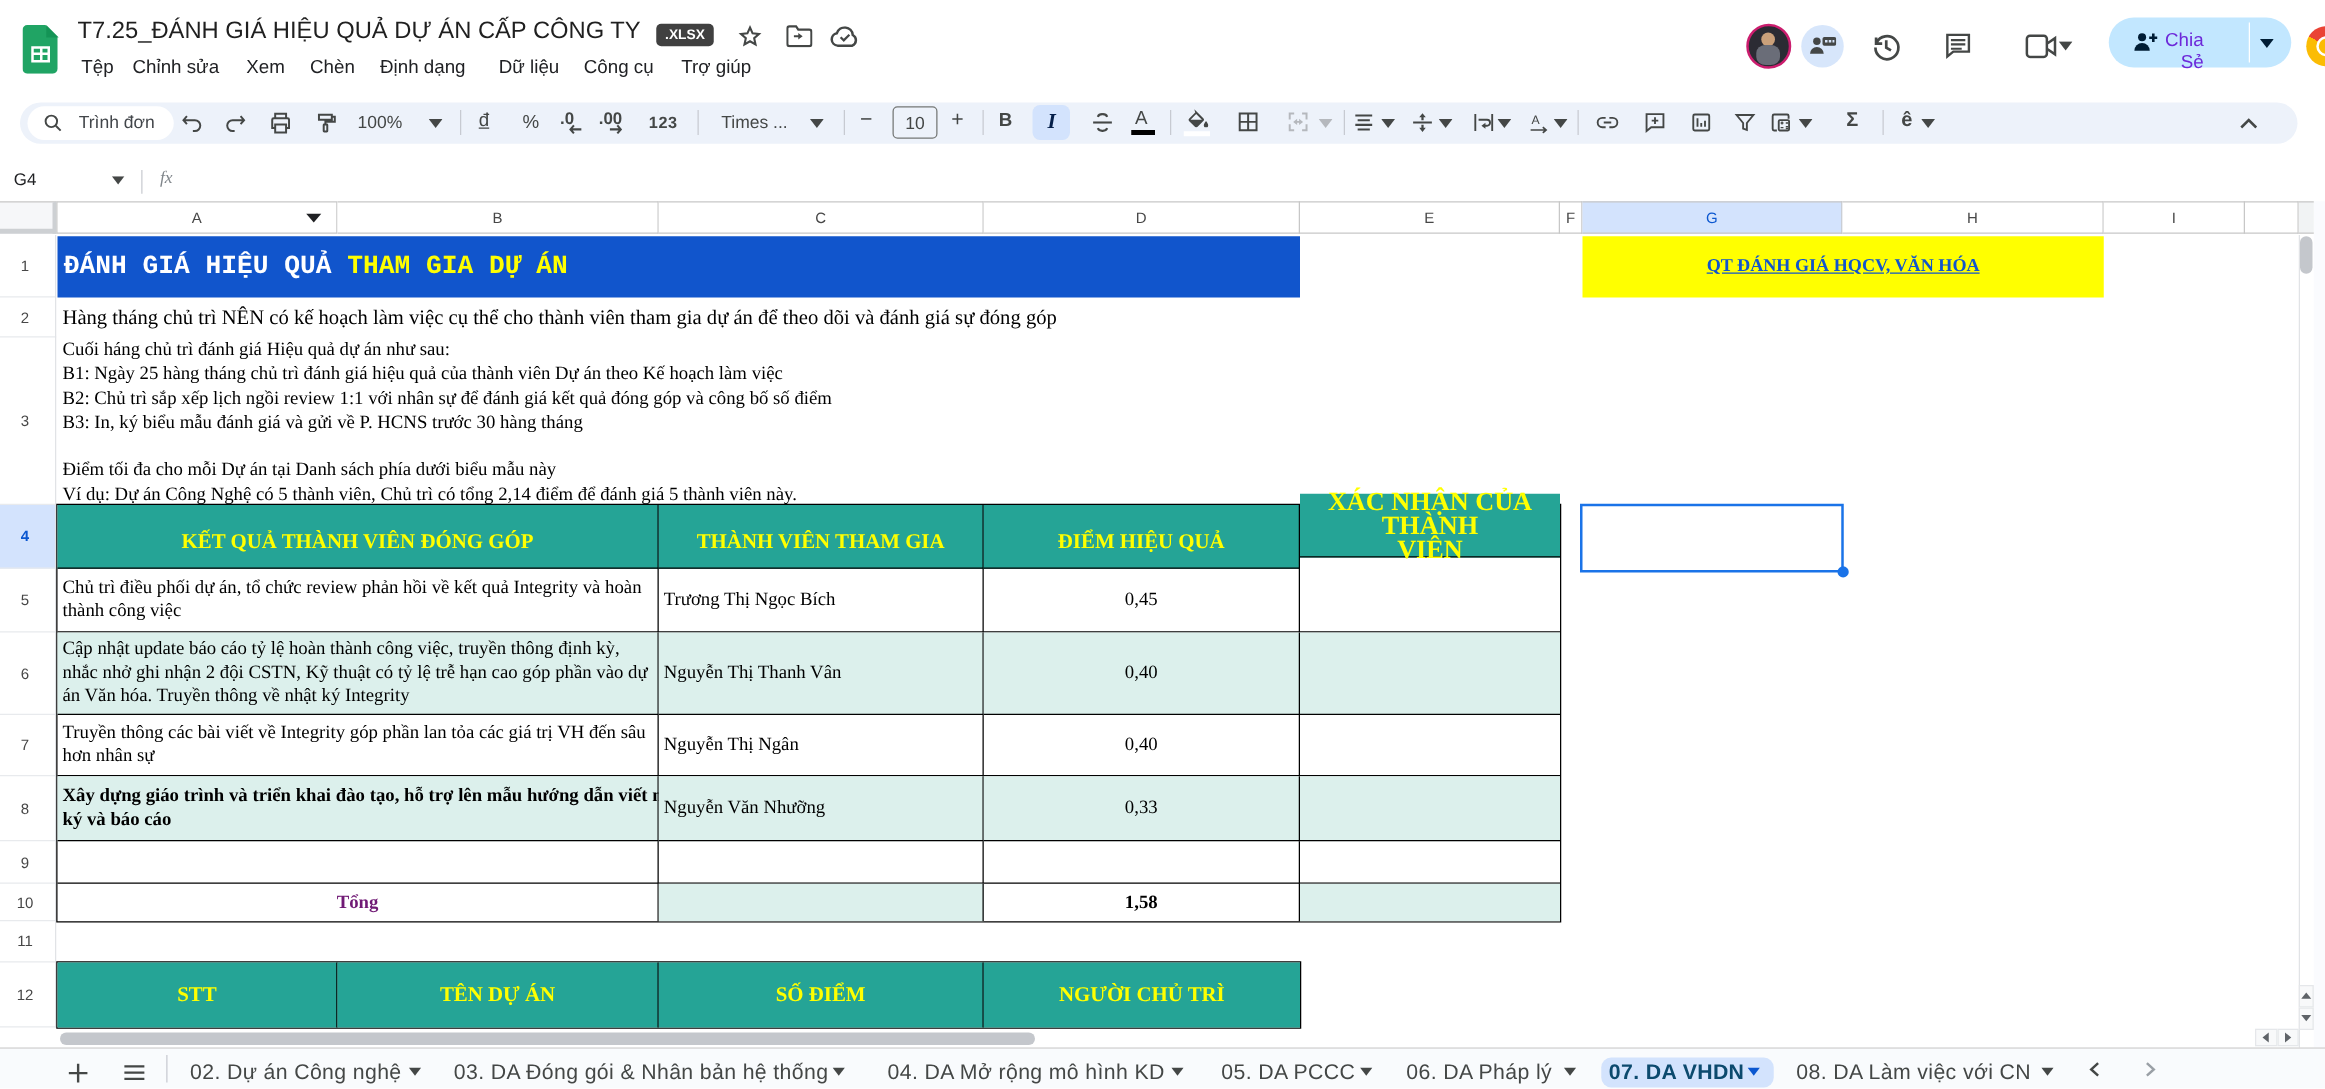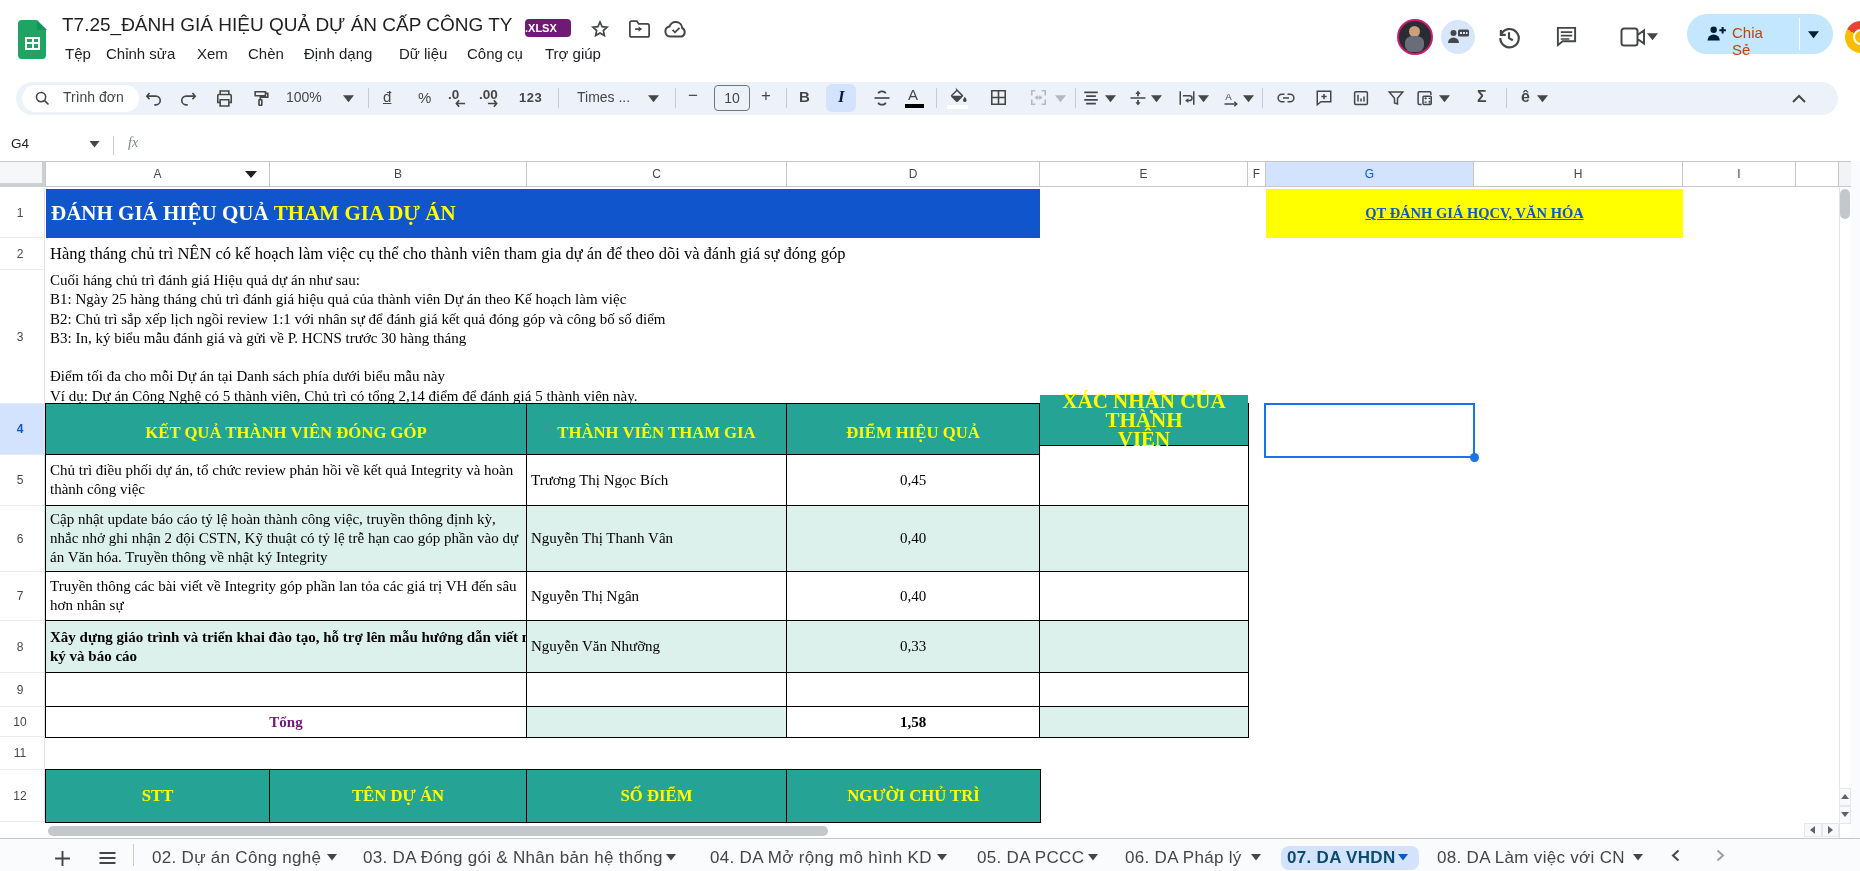--- a/index.html
+++ b/index.html
@@ -33,21 +33,21 @@
 
   <div id="topbar" class="abs" style="left:0;top:0;width:1608px;height:82px;background:#fff;">
 
     <svg class="abs" style="left:18px;top:20px;" width="29" height="39" viewBox="0 0 29 39">
       <path d="M2 0 H19 L29 10 V35 a4 4 0 0 1 -4 4 H4 a4 4 0 0 1 -4 -4 V4 a4 4 0 0 1 4 -4 Z" fill="#20a464" transform="translate(0,0) scale(0.966,1)"></path>
       <path d="M19 0 L29 10 H19 Z" fill="#149456"></path>
       <path d="M7 17h15v13H7z" fill="#fff"></path>
       <path d="M9 19h5v3H9zm7 0h4v3h-4zM9 24h5v4H9zm7 0h4v4h-4z" fill="#20a464"></path>
     </svg>
     <div class="abs" style="left:62px;top:14px;font-size:19px;color:#1f1f1f;white-space:nowrap;">T7.25_ĐÁNH GIÁ HIỆU QUẢ DỰ ÁN CẤP CÔNG TY</div>
-    <div class="abs" style="left:525px;top:19px;width:46px;height:18px;background:#701a75;border-radius:4px;color:#fff;font-size:11px;font-weight:bold;line-height:18px;">.XLSX</div>
+    <div class="abs" style="left:525px;top:19px;width:46px;height:18px;background:#404040;border-radius:4px;color:#fff;font-size:11px;font-weight:bold;text-align:center;line-height:18px;">.XLSX</div>
 
     <svg class="abs ic" style="left:590px;top:19px;" width="20" height="20" viewBox="0 0 24 24">
         <path fill="none" stroke="currentColor" stroke-width="2" d="M12 3.6l2.5 5.6 6.1.6-4.6 4.1 1.3 6-5.3-3.1-5.3 3.1 1.3-6-4.6-4.1 6.1-.6z"></path>
       </svg>
 
     <svg class="abs ic" style="left:629px;top:20px;" width="21" height="18" viewBox="0 0 24 20">
         <path fill="none" stroke="currentColor" stroke-width="2" d="M1 3 a2 2 0 0 1 2-2 h6 l2 3 h10 a2 2 0 0 1 2 2 v11 a2 2 0 0 1 -2 2 H3 a2 2 0 0 1 -2-2 Z"></path>
         <path fill="currentColor" d="M11 7 v2 h-4 v2 h4 v2 l4-3 z"></path>
       </svg>
 
@@ -96,21 +96,21 @@
     <svg class="abs ic" style="left:1647px;top:33px;" width="11" height="8" viewBox="0 0 10 7">
         <path fill="currentColor" d="M0 0 h10 L5 6.5 Z"></path>
       </svg>
 
     <div class="abs" style="left:1687px;top:14px;width:146px;height:40px;background:#c2e7ff;border-radius:20px;"></div>
     <svg class="abs" style="left:1707px;top:25px;color:#001d35;" width="19" height="17" viewBox="0 0 20 18">
         <circle cx="7" cy="5" r="3.4" fill="currentColor"></circle>
         <path d="M0.5 16.5 a6.5 6.5 0 0 1 13 0 Z" fill="currentColor"></path>
         <path fill="none" stroke="currentColor" stroke-width="2.2" d="M16.5 2 v7 M13 5.5 h7"></path>
       </svg>
-    <div class="abs" style="left:1732px;top:24px;font-size:15px;font-weight:500;color:#c2410c;">Chia Sẻ</div>
+    <div class="abs" style="left:1732px;top:24px;font-size:15px;font-weight:500;color:#6d28d9;text-align:right;">Chia Sẻ</div>
     <div class="abs" style="left:1799px;top:18px;width:1px;height:32px;background:#fff;"></div>
     <svg class="abs" style="left:1808px;top:31px;color:#001d35;" width="11" height="8" viewBox="0 0 10 7">
         <path fill="currentColor" d="M0 0 h10 L5 6.5 Z"></path>
       </svg>
 
     <div class="abs" style="left:1845px;top:21px;width:32px;height:32px;border-radius:50%;background:conic-gradient(from -60deg,#ea4335 0 120deg,#34a853 120deg 240deg,#fbbc04 240deg 360deg);"></div>
     <div class="abs" style="left:1853px;top:29px;width:16px;height:16px;border-radius:50%;background:#fbbc04;border:2px solid #fff;box-sizing:border-box;"></div>
   </div>
 
   <div id="toolbar" class="abs">
@@ -308,21 +308,21 @@
     <div class="abs rowhead" style="top:294px;height:51px;">5</div>
     <div class="abs rowhead" style="top:345px;height:66px;">6</div>
     <div class="abs rowhead" style="top:411px;height:49px;">7</div>
     <div class="abs rowhead" style="top:460px;height:52px;">8</div>
     <div class="abs rowhead" style="top:512px;height:34px;">9</div>
     <div class="abs rowhead" style="top:546px;height:30px;">10</div>
     <div class="abs rowhead" style="top:576px;height:33px;">11</div>
     <div class="abs rowhead" style="top:609px;height:52px;">12</div>
     <div class="abs" style="left:44px;top:27px;width:1px;height:634px;background:#e1e3e6;"></div>
 
-    <div class="abs vctr" style="left:46px;top:28px;width:994px;height:49px;background:#1155cc;font-family:Liberation Serif, serif;font-size:21px;font-weight:bold;padding-left:5px;box-sizing:border-box;white-space:nowrap;">
+    <div class="abs vctr" style="left:46px;top:28px;width:994px;height:49px;background:#1155cc;font-family:Liberation Mono, monospace;font-size:21px;font-weight:bold;padding-left:5px;box-sizing:border-box;white-space:nowrap;">
         <span style="color:#fff;">ĐÁNH GIÁ HIỆU QUẢ&nbsp;</span>
         <span style="color:#ffff00;">THAM GIA DỰ ÁN</span>
       </div>
     <div class="abs ctr" style="left:1266px;top:28px;width:417px;height:49px;background:#ffff00;">
         <span class="serif" style="font-size:14.5px;font-weight:bold;color:#1155cc;text-decoration:underline;">QT ĐÁNH GIÁ HQCV, VĂN HÓA</span>
       </div>
 
     <div class="abs cell vctr" style="left:50px;top:77px;height:32px;white-space:nowrap;font-size:16.5px;">Hàng tháng chủ trì NÊN có kế hoạch làm việc cụ thể cho thành viên tham gia dự án để theo dõi và đánh giá sự đóng góp</div>
 
     <div class="abs cell" style="left:50px;top:110px;line-height:19.3px;font-size:15px;white-space:nowrap;">Cuối háng chủ trì đánh giá Hiệu quả dự án như sau:<br>B1: Ngày 25 hàng tháng chủ trì đánh giá hiệu quả của thành viên Dự án theo Kế hoạch làm việc<br>B2: Chủ trì sắp xếp lịch ngồi review 1:1 với nhân sự để đánh giá kết quả đóng góp và công bố số điểm<br>B3: In, ký biểu mẫu đánh giá và gửi về P. HCNS trước 30 hàng tháng<br>&nbsp;<br>Điểm tối đa cho mỗi Dự án tại Danh sách phía dưới biểu mẫu này<br>Ví dụ: Dự án Công Nghệ có 5 thành viên, Chủ trì có tổng 2,14 điểm để đánh giá 5 thành viên này.</div>

